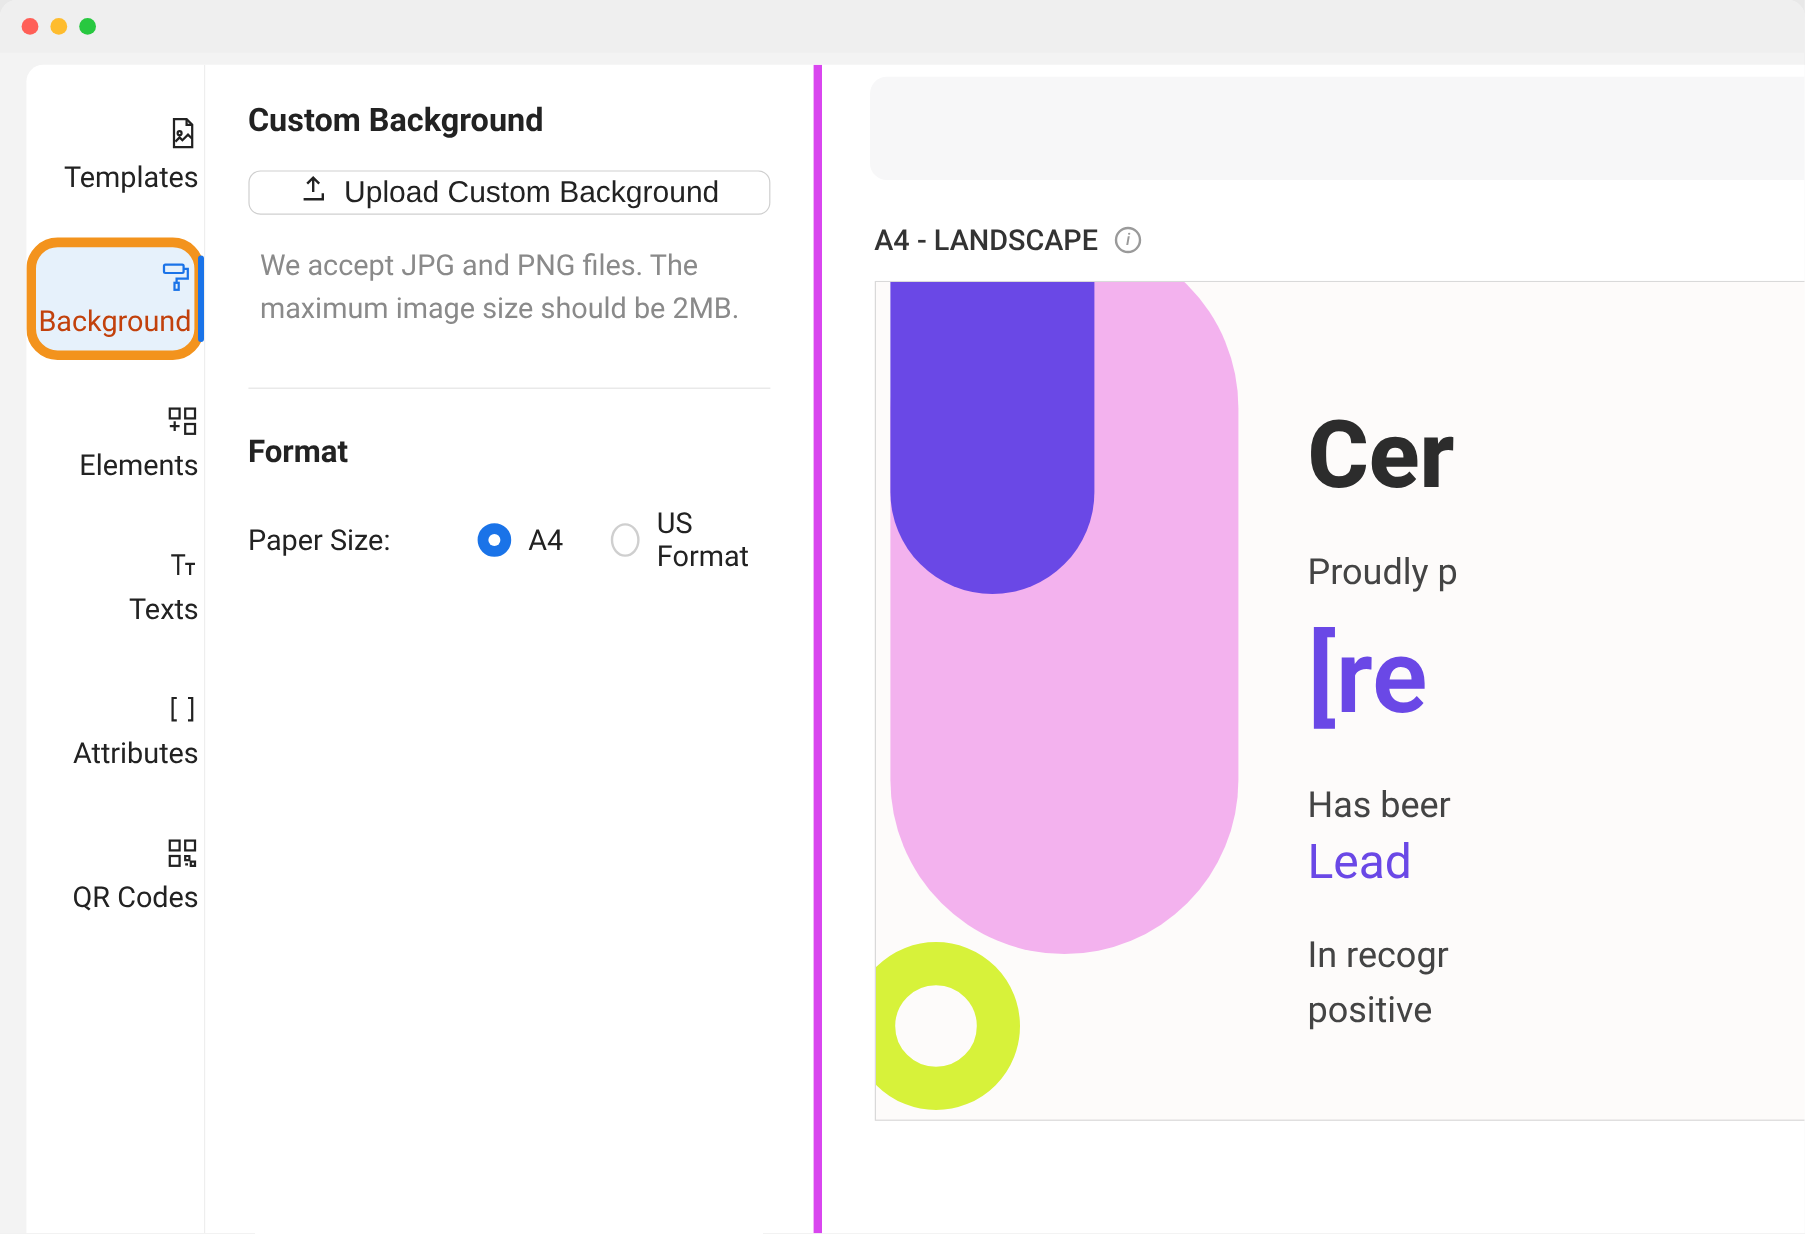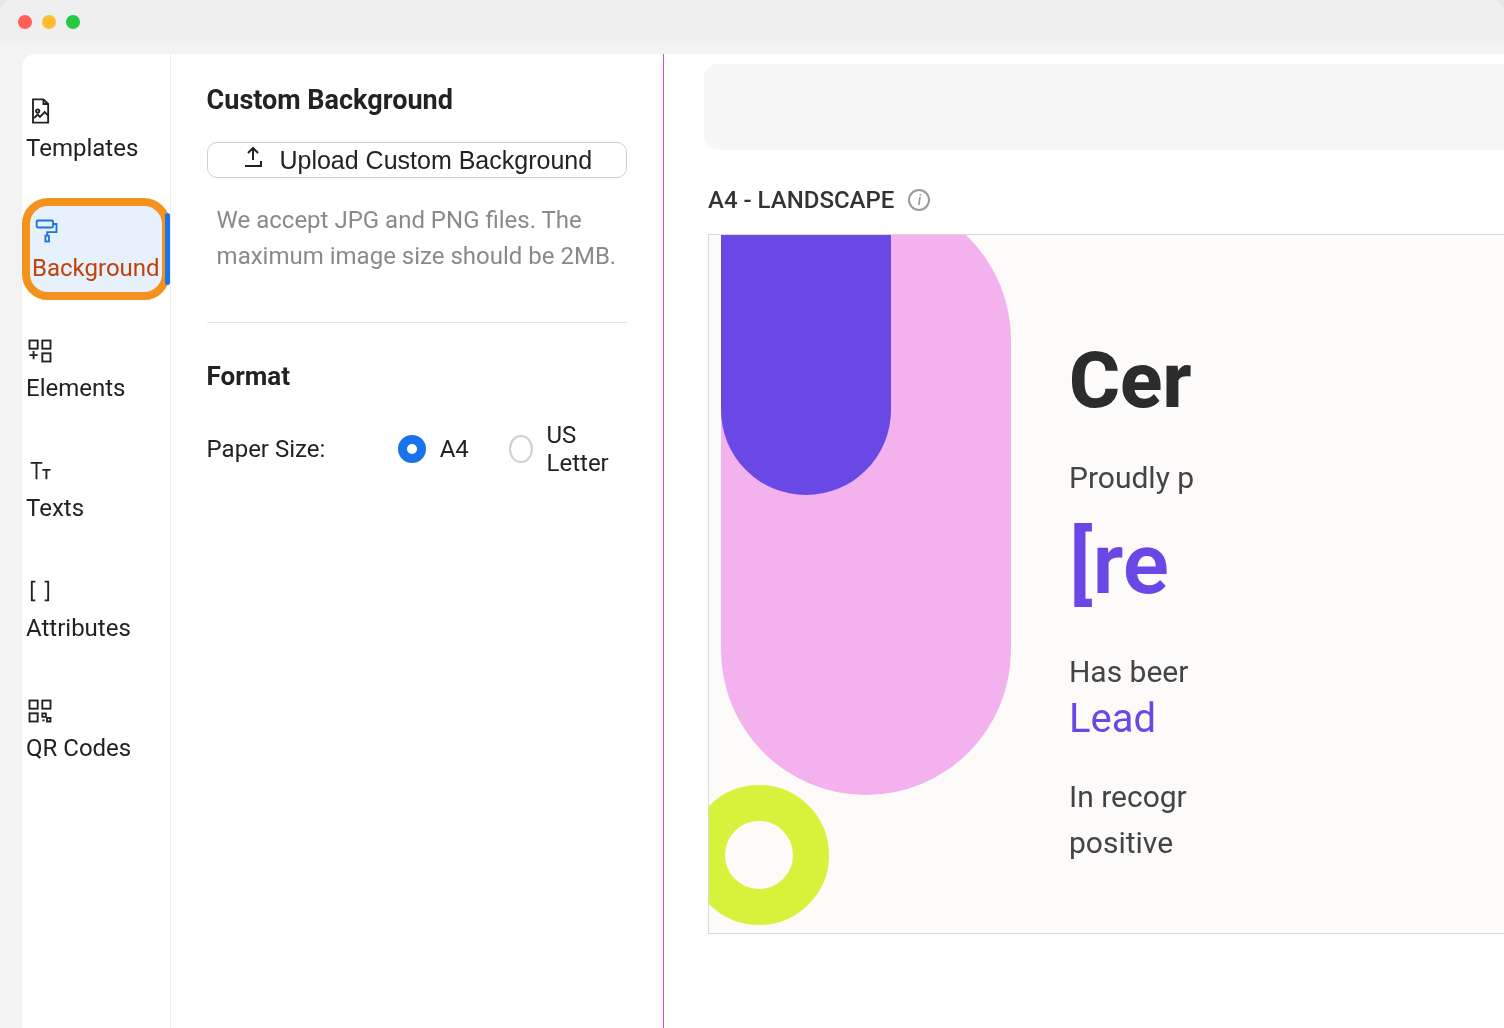--- a/index.html
+++ b/index.html
@@ -45,21 +45,21 @@
     border-right: 1px solid #eeeeee;
     padding-top: 30px;
     display: flex;
     flex-direction: column;
     gap: 30px;
     position: relative;
   }
   .side-item {
     display: flex;
     flex-direction: column;
-    align-items: flex-start;
+    align-items: flex-end;
     gap: 8px;
     padding: 12px 4px;
     cursor: pointer;
     color: #222;
     font-size: 24px;
   }
   .side-item .icon-wrap {
     height: 30px;
     display: flex;
     align-items: center;
@@ -87,21 +87,21 @@
     top: 10%;
     bottom: 10%;
     width: 5px;
     background: #1a73e8;
     border-radius: 3px;
   }
   
   .panel {
     width: 690px;
     padding: 30px 36px;
-    border-right: 1px solid #d946ef;
+    border-right: 7px solid #d946ef;
     color: #222;
   }
   .panel h2 { font-size: 27px; font-weight: 700; margin-bottom: 26px; }
   .upload-btn {
     width: 100%;
     border: 1.5px solid #cfcfcf;
     background: #fff;
     border-radius: 10px;
     padding: 2px 10px;
     font-size: 25px;
@@ -314,21 +314,21 @@
 
       <div class="row">
         <span class="label">Paper Size:</span>
         <div class="radio-group">
           <label class="radio selected">
             <span class="radio-dot"></span>
             <span>A4</span>
           </label>
           <label class="radio">
             <span class="radio-dot"></span>
-            <span>US Letter</span>
+            <span>US Format</span>
           </label>
         </div>
       </div>
 
     </section>
 
     <section class="preview">
       <div class="preview-toolbar"></div>
       <div class="preview-header">
         <span>A4 - LANDSCAPE</span>

